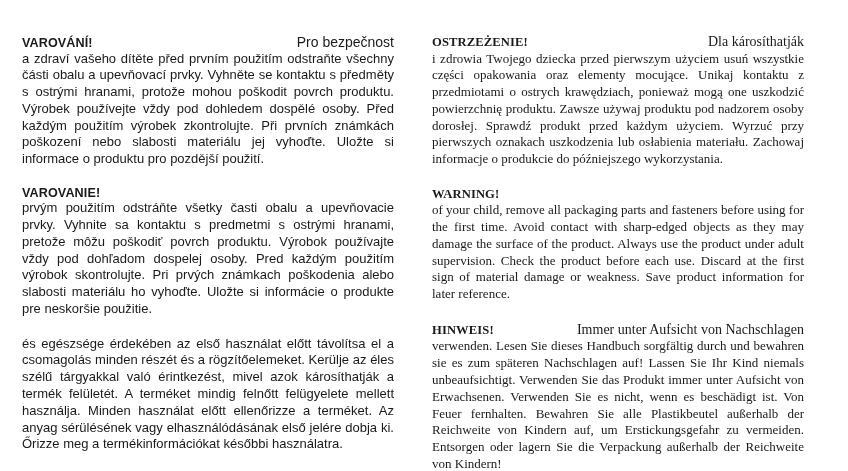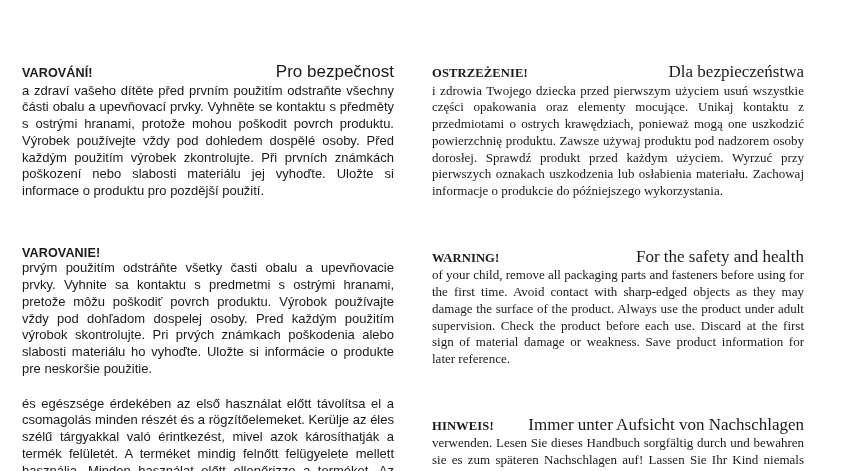--- a/index.html
+++ b/index.html
@@ -48,24 +48,23 @@
     font-size: 12.6px;
     letter-spacing: 0.1px;
   }
   
   .firstline {
     display: flex;
     justify-content: space-between;
     align-items: baseline;
     width: 100%;
     margin-bottom: 0.5px;
-    margin-top: 28px;
   }
   .firstline .lead {
-    font-size: 17px;
+    font-size: 14px;
     text-align: right;
     white-space: nowrap;
   }
   .block.hu .body,
   .block.sk .body { text-align: justify; }
   .col-right .block { margin-bottom: 19px; font-family: Liberation Serif, serif; }
   .spacer-1 { height: 6px; }
   .spacer-2 { height: 10px; }
 </style>
 </head>
@@ -99,31 +98,30 @@
         <div class="body">és egészsége érdekében az első használat előtt távolítsa el a csomagolás minden részét és a rögzítőelemeket. Kerülje az éles szélű tárgyakkal való érintkezést, mivel azok károsíthatják a termék felületét. A terméket mindig felnőtt felügyelete mellett használja. Minden használat előtt ellenőrizze a terméket. Az anyag sérülésének vagy elhasználódásának első jelére dobja ki. Őrizze meg a termékinformációkat későbbi használatra.</div>
       </div>
 
     </div>
 
     <div class="col col-right">
 
       <div class="block pl">
         <div class="firstline">
           <span class="heading">OSTRZEŻENIE!</span>
-          <span class="lead">Dla bezpieczeństwa</span>
+          <span class="lead">Dla károsíthatják</span>
         </div>
         <div class="body">i zdrowia Twojego dziecka przed pierwszym użyciem usuń wszystkie części opakowania oraz elementy mocujące. Unikaj kontaktu z przedmiotami o ostrych krawędziach, ponieważ mogą one uszkodzić powierzchnię produktu. Zawsze używaj produktu pod nadzorem osoby dorosłej. Sprawdź produkt przed każdym użyciem. Wyrzuć przy pierwszych oznakach uszkodzenia lub osłabienia materiału. Zachowaj informacje o produkcie do późniejszego wykorzystania.</div>
       </div>
 
       <div class="spacer-1"></div>
 
       <div class="block en">
         <div class="firstline">
           <span class="heading">WARNING!</span>
-          <span class="lead">For the safety and health</span>
         </div>
         <div class="body">of your child, remove all packaging parts and fasteners before using for the first time. Avoid contact with sharp-edged objects as they may damage the surface of the product. Always use the product under adult supervision. Check the product before each use. Discard at the first sign of material damage or weakness. Save product information for later reference.</div>
       </div>
 
       <div class="spacer-2"></div>
 
       <div class="block de">
         <div class="firstline">
           <span class="heading">HINWEIS!</span>
           <span class="lead">Immer unter Aufsicht von Nachschlagen</span>

